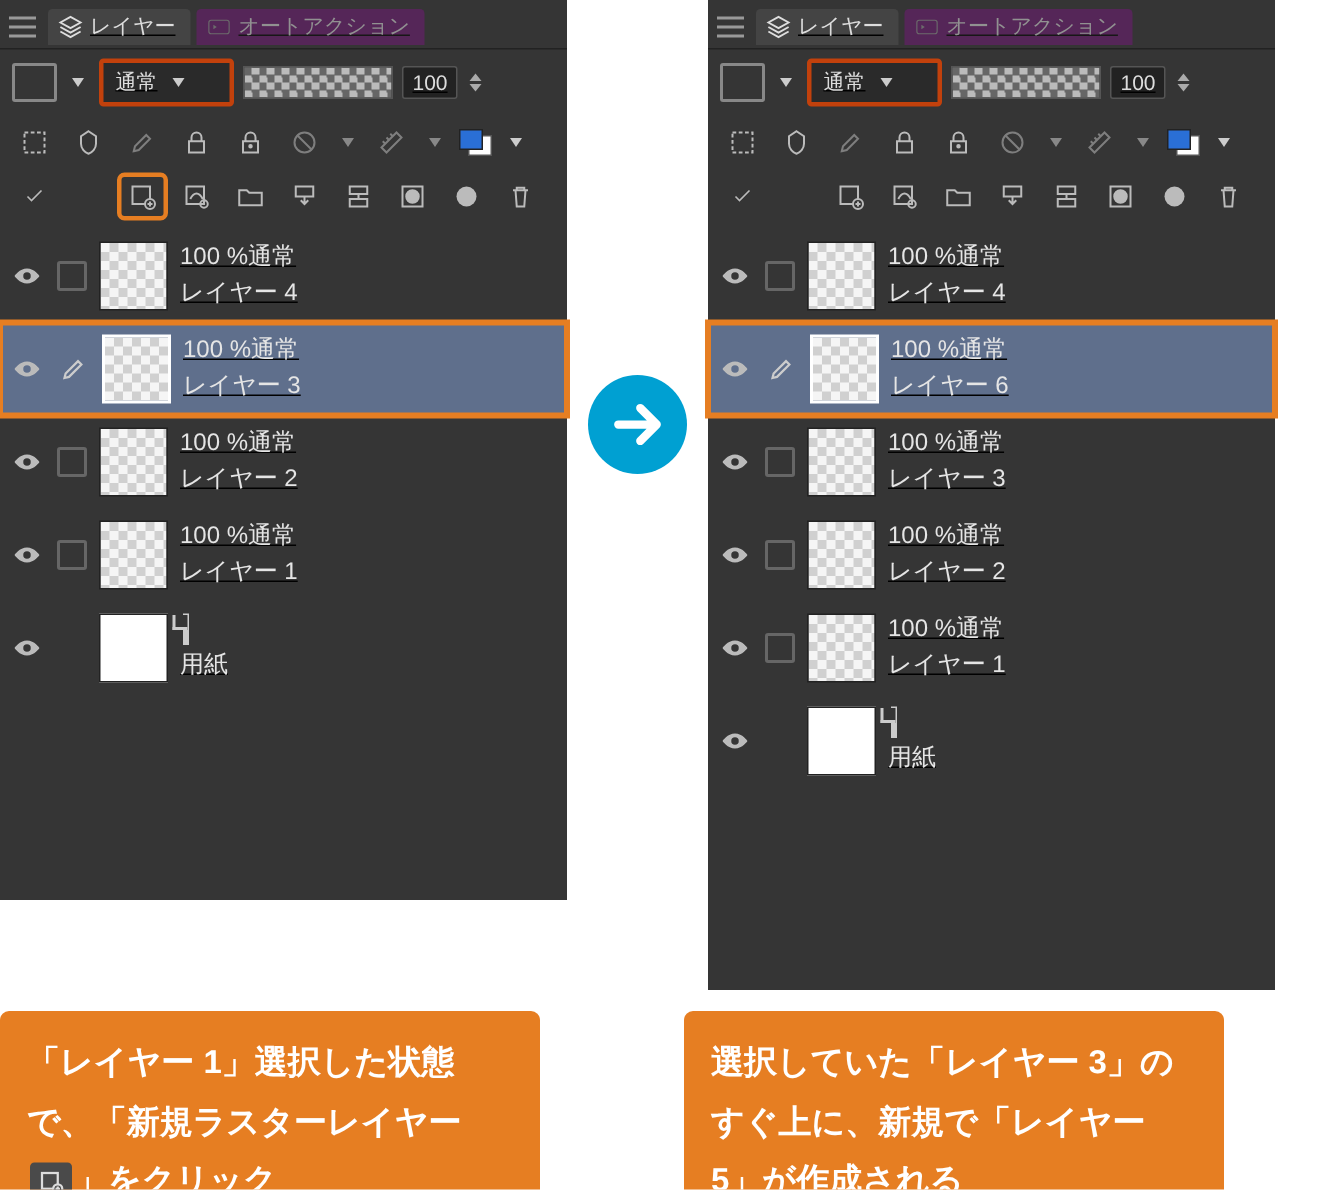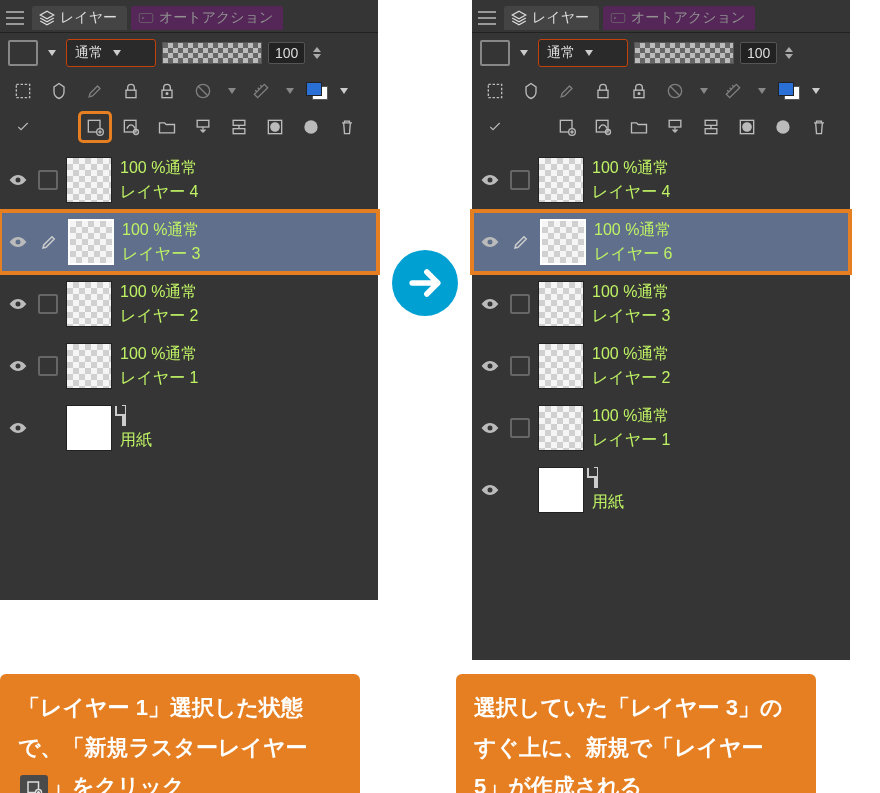--- a/index.html
+++ b/index.html
@@ -8,20 +8,21 @@
     font-family: "Hiragino Kaku Gothic Pro", "Meiryo", sans-serif;
     width: 880px;
     height: 793px;
     position: relative;
   }
   .panels-row {
     display: flex;
     align-items: flex-start;
     gap: 14px;
     padding: 0;
+    text-decoration: underline;
   }
   .panel {
     width: 378px;
     background: #353535;
     color: #ccc;
     font-size: 14px;
     padding: 4px 0 30px 0;
   }
   .panel.right { height: 660px; }
   .panel.left { height: 600px; }
@@ -58,21 +59,21 @@
   .swatch {
     width: 30px; height: 26px; border: 2px solid #888; border-radius: 2px;
     display:inline-block; background:#353535;
   }
   .dd-caret {
     width: 0; height: 0; border-left:4px solid transparent; border-right:4px solid transparent; border-top:6px solid #ccc;
     margin: 0 4px;
   }
   .blend-select {
     display:flex; align-items:center; gap:6px;
-    background:#2a2a2a; border:1px solid #c2410c; border-radius:3px;
+    background:#2a2a2a; border:3px solid #c2410c; border-radius:3px;
     padding: 4px 8px; min-width: 90px;
     color:#ddd;
   }
   .opacity-bar {
     width: 100px; height: 22px;
     background:
       repeating-conic-gradient(#bbb 0 25%, #666 0 50%) 0 0/10px 10px;
     border:1px solid #555;
     position:relative;
   }
@@ -158,21 +159,21 @@
     border:1px solid #222;
   }
   .thumb.paper { background:#fff; }
   .paper-icon {
     width:22px; height:22px; border:2px solid #ccc; position:relative; margin-left:2px;
   }
   .paper-icon::after{
     content:""; position:absolute; right:-1px; top:-1px;
     width:8px; height:8px; background:#353535; border-left:2px solid #ccc; border-bottom:2px solid #ccc;
   }
-  .layer-text { line-height: 1.5; font-size: 16px; color:#bef264; }
+  .layer-text { line-height: 1.5; font-size: 16px; color:#e5e5e5; }
   .layer.selected .thumb { border:2px solid #fff; }
 
   
   .arrow-circle {
     width: 66px; height:66px; border-radius:50%;
     background:#00a0d2;
     display:flex; align-items:center; justify-content:center;
     margin-top: 250px;
     flex: 0 0 auto;
   }

